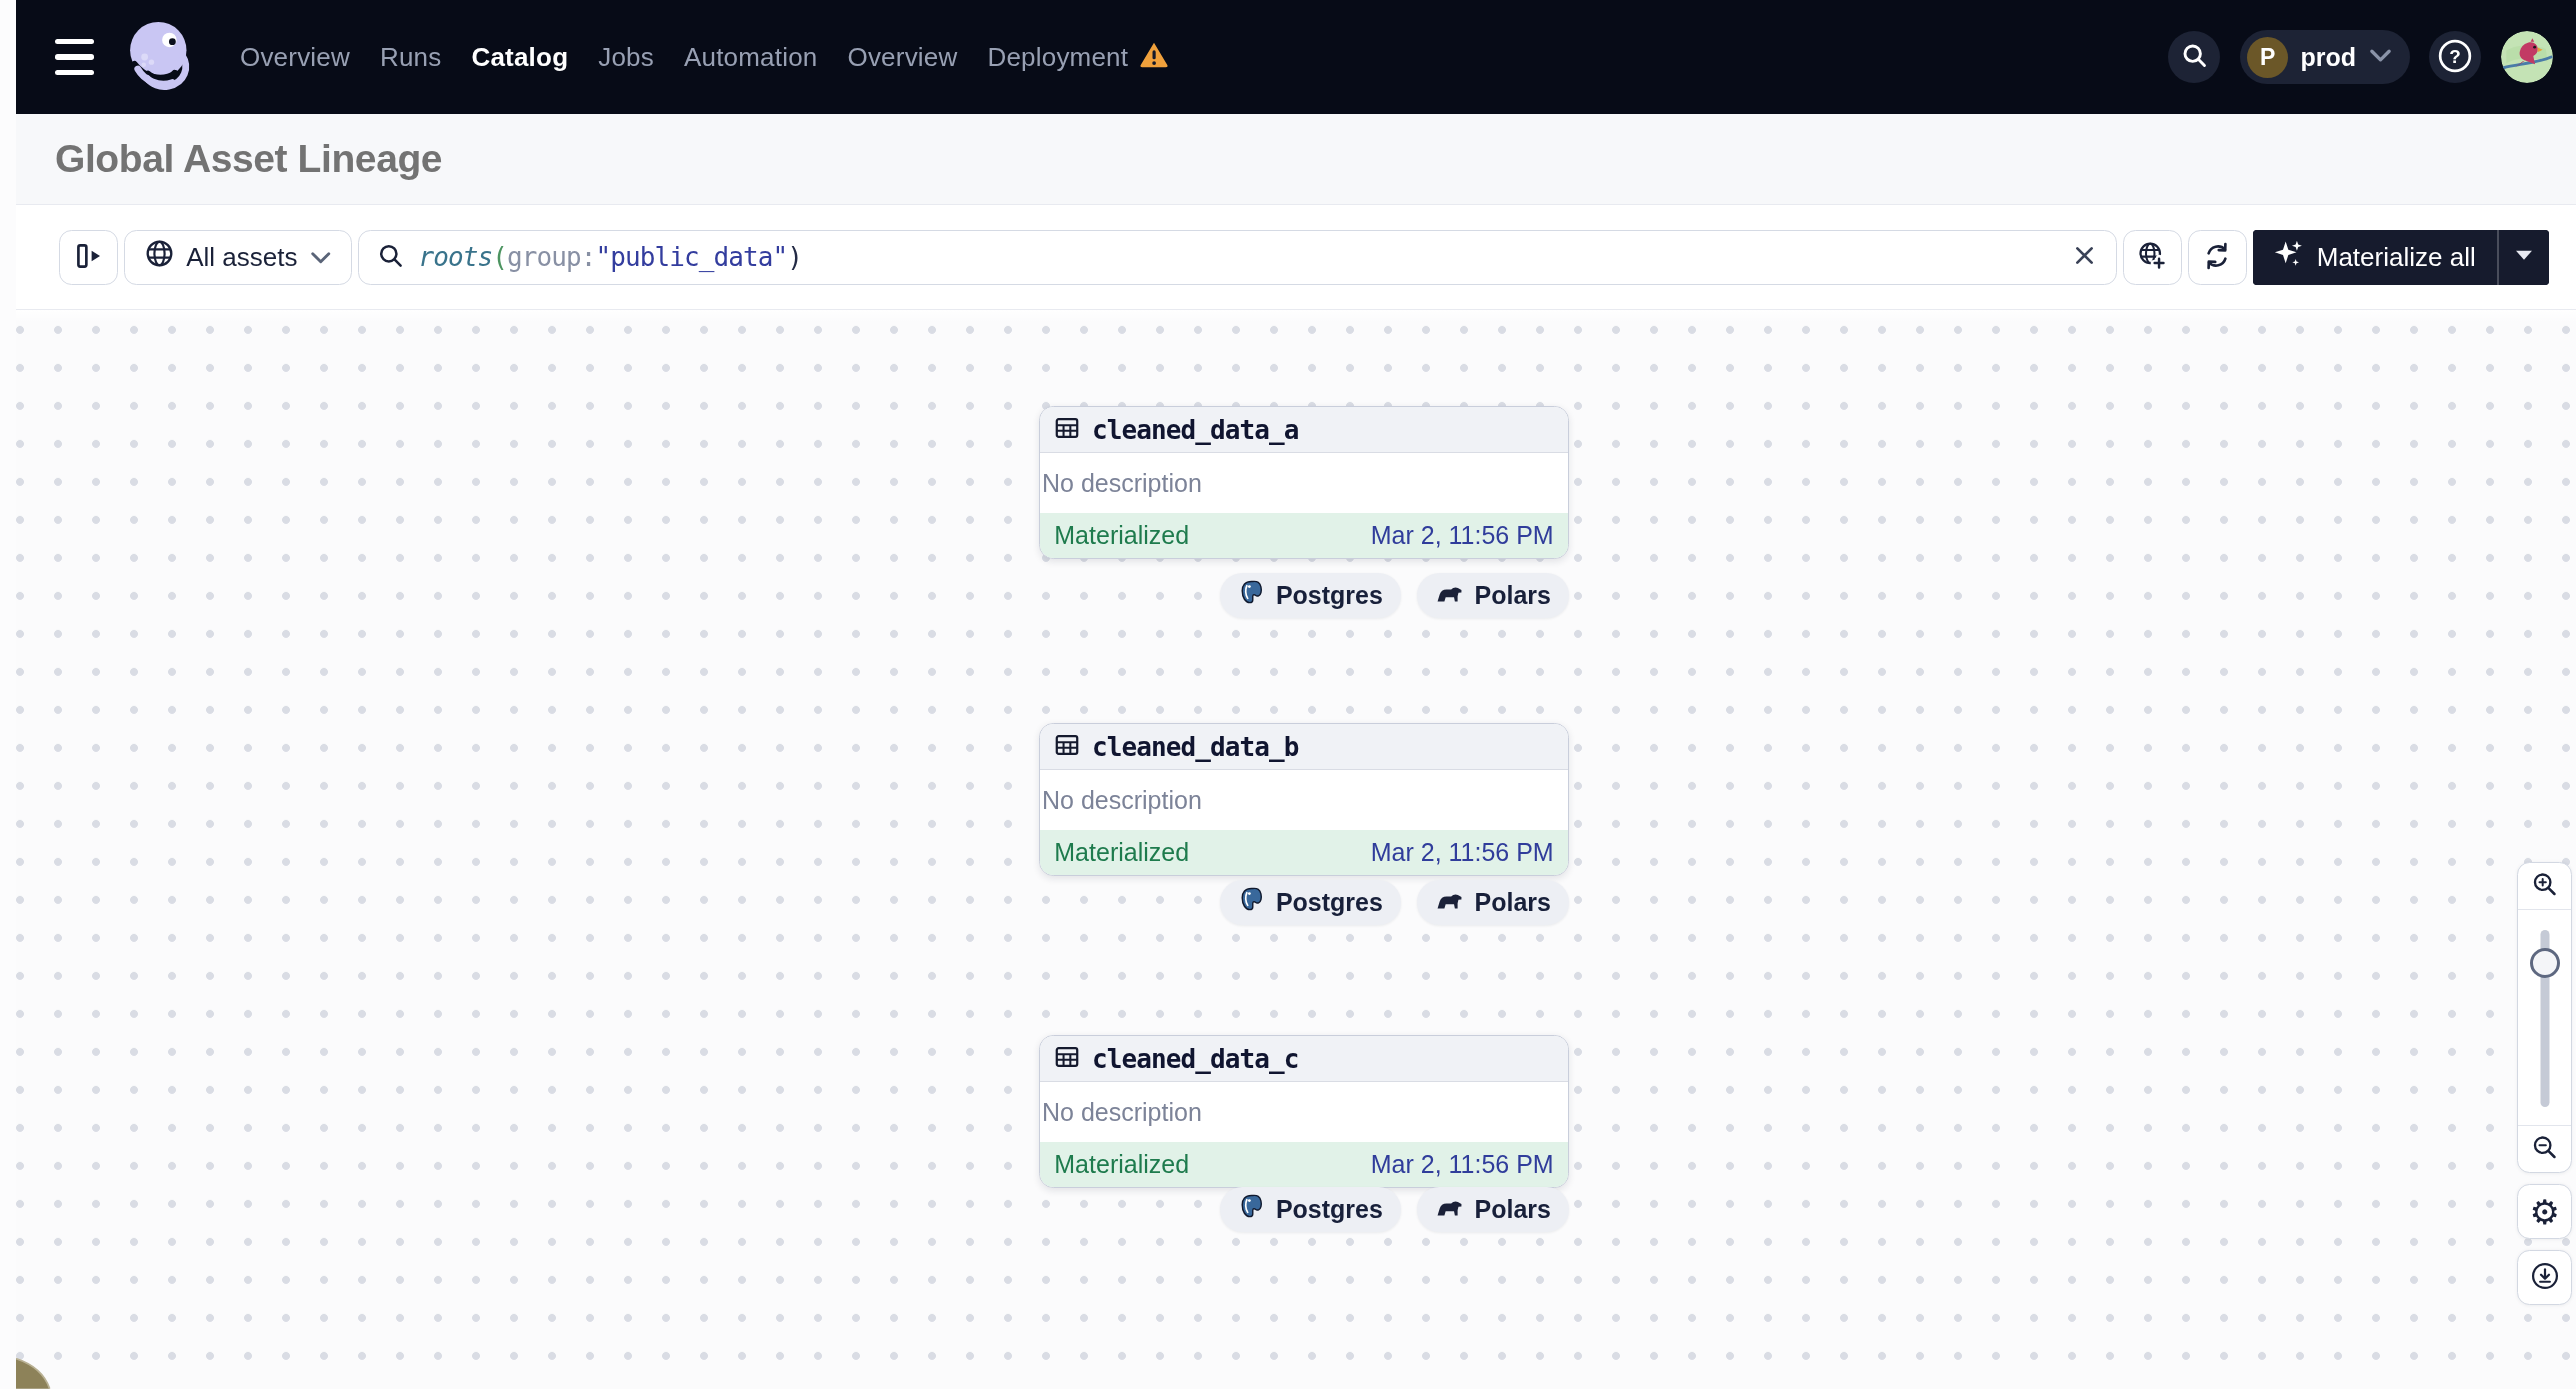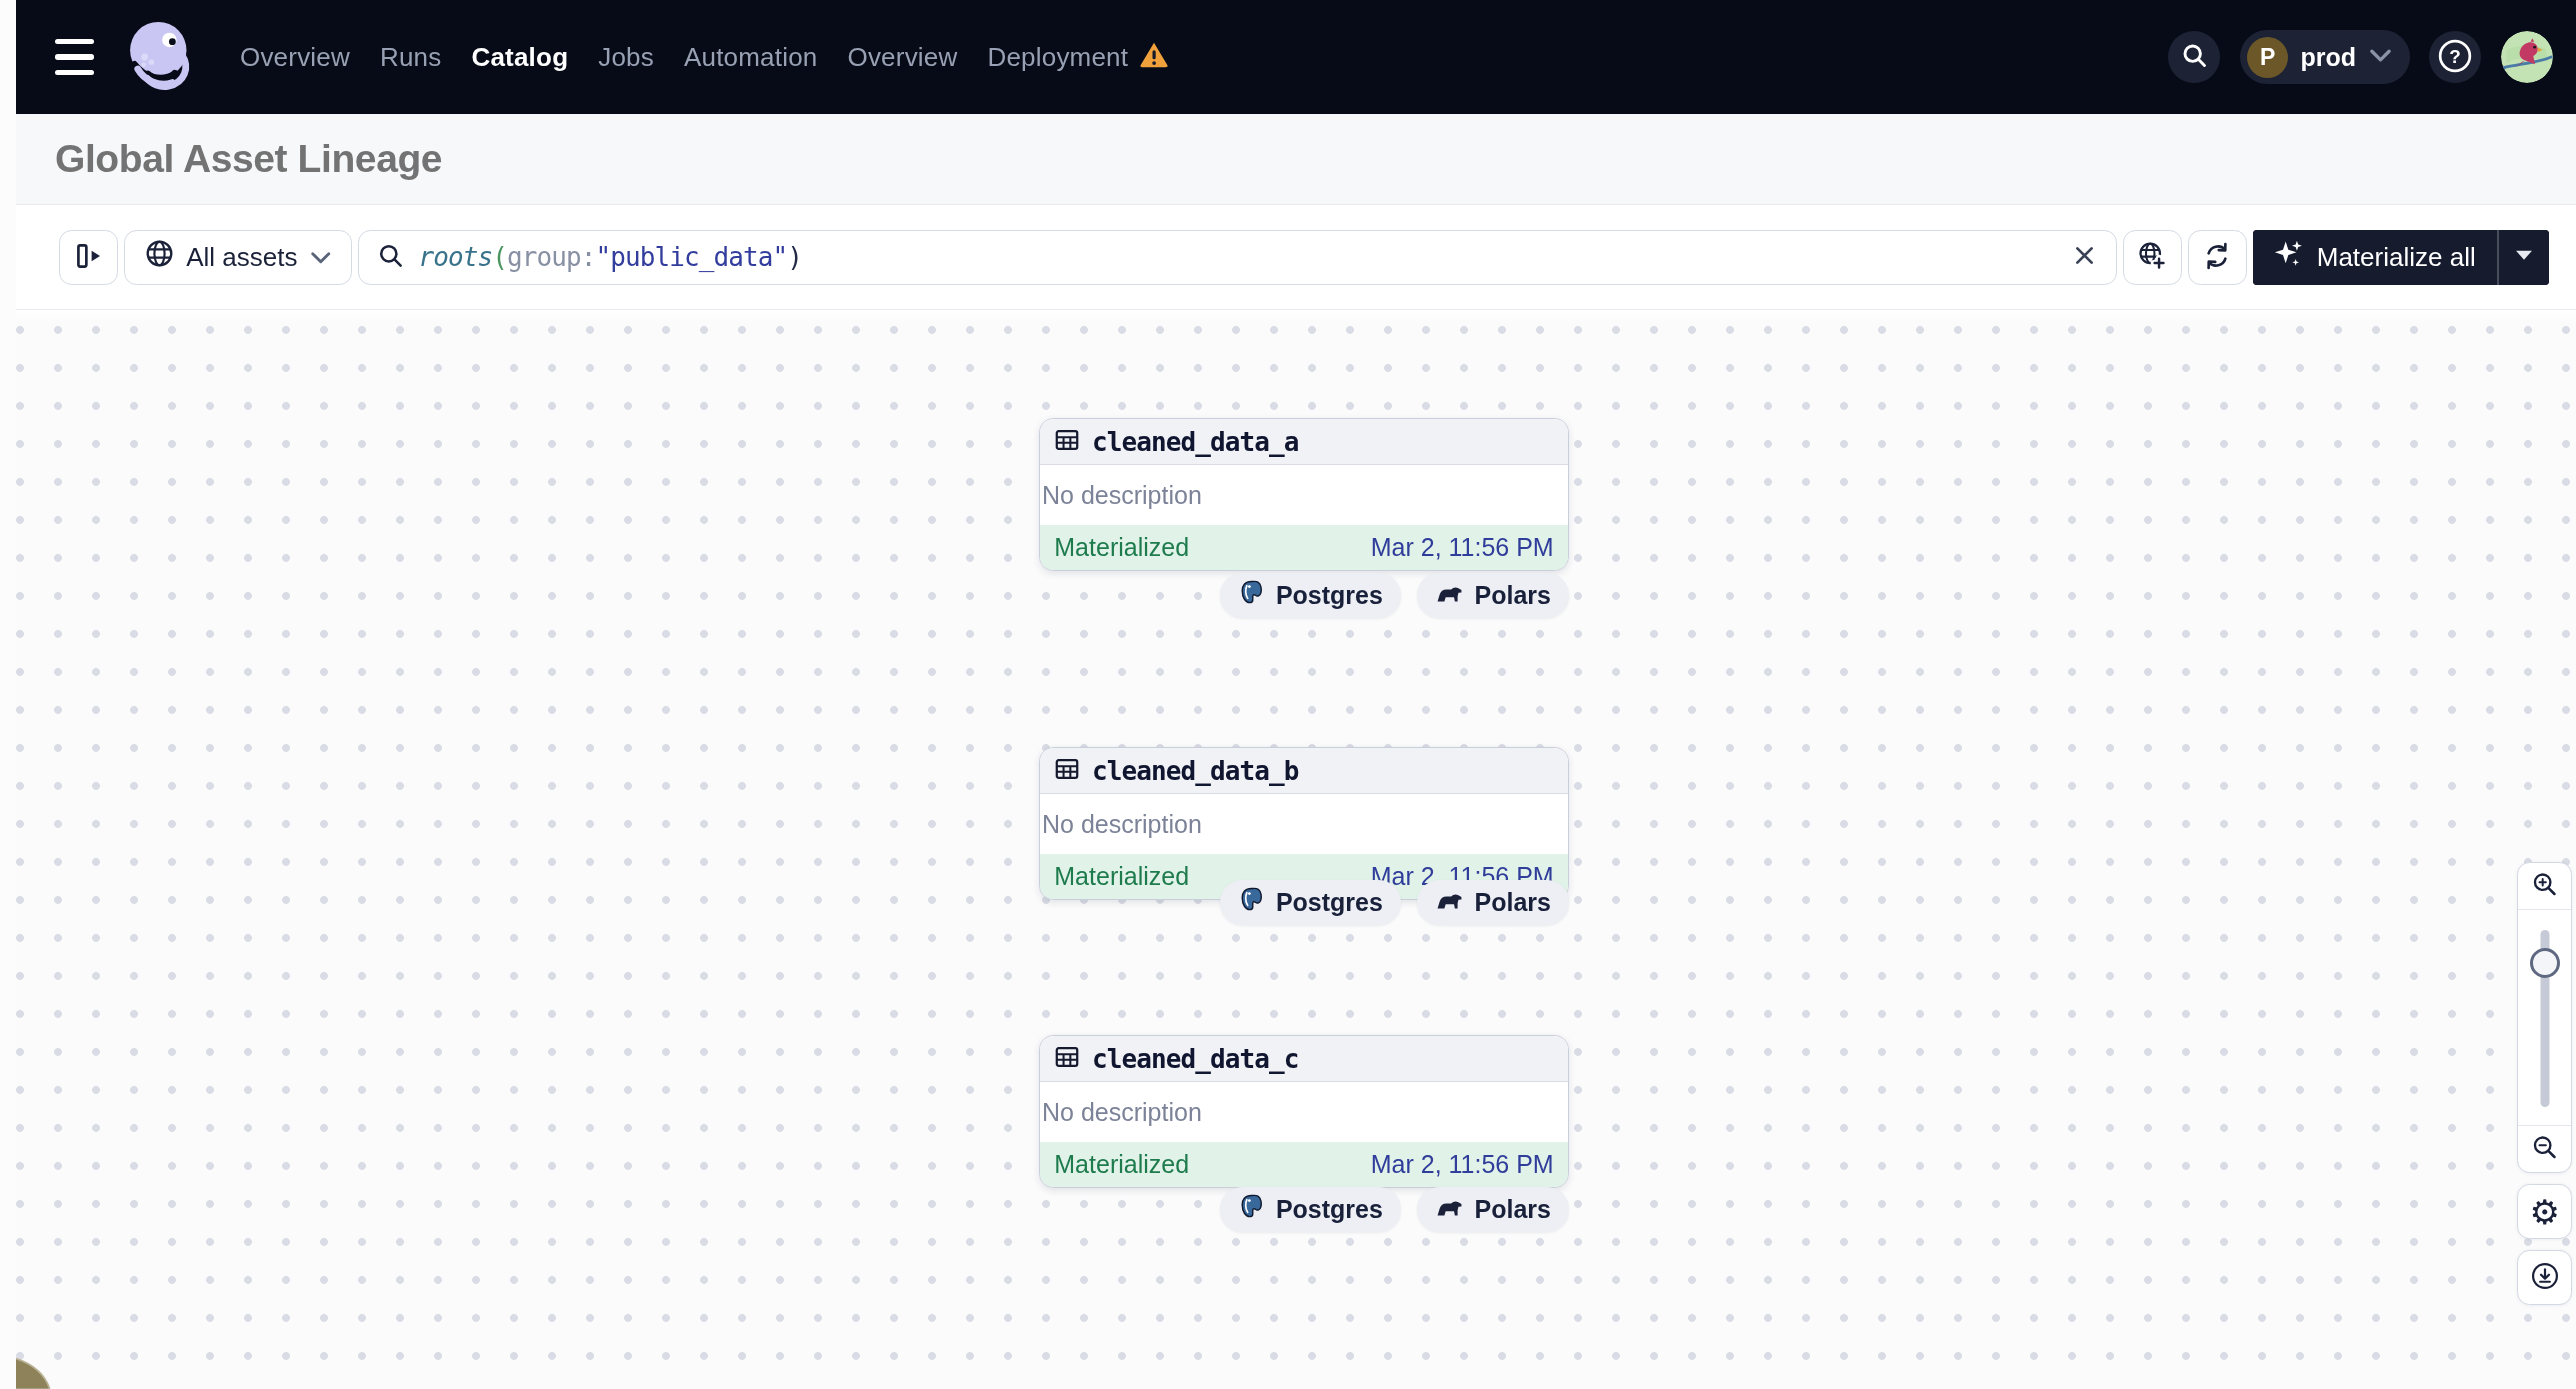--- a/index.html
+++ b/index.html
@@ -47,21 +47,21 @@
   .mat-divider { width:1.8px; background:rgba(255,255,255,.22); }
   .mat-caret { width:50px; background:#161B2D; border:none; display:flex; align-items:center; justify-content:center; cursor:pointer; }
 
   
   .graph { position:relative; flex:1; background:#FBFBFC; overflow:hidden;
            background-image:radial-gradient(circle, #D9DCE4 3.6px, rgba(217,220,228,0) 4.3px);
            background-size:38px 38px; background-position:23px 0.9px; }
   .graph-topfade { position:absolute; left:0; top:0; right:0; height:12.5px; background:linear-gradient(#FFFFFF, rgba(255,255,255,0)); pointer-events:none; }
 
   .asset-card { position:absolute; left:1023px; width:530px; background:#FFFFFF; border:1.8px solid #C9CEDB; border-radius:14.3px; overflow:hidden; box-shadow:0 2.7px 7.2px rgba(20,26,46,.10); cursor:pointer; }
-  .card-a { top:108px; } .card-b { top:437px; } .card-c { top:725px; }
+  .card-a { top:96px; } .card-b { top:413px; } .card-c { top:725px; }
   .card-head { height:46px; background:#F0F2F6; border-bottom:1.8px solid #D9DCE4; display:flex; align-items:center; gap:11.6px; padding:0 14.3px; }
   .card-name { font-family:"DejaVu Sans Mono", monospace; font-size:26px; font-weight:700; color:#101530; letter-spacing:-0.9px; }
   .card-body { height:60px; display:flex; align-items:center; padding:0 2px; font-size:25px; color:#7C8398; }
   .card-foot { height:45px; background:#E1F2E8; display:flex; align-items:center; justify-content:space-between; padding:0 14.3px; font-size:25px; }
   .status { color:#1E7B4D; }
   .stamp { color:#303D9B; }
 
   .tags-row { position:absolute; right:1023px; display:flex; gap:16px; }
   .tags-a { top:263px; } .tags-b { top:570px; } .tags-c { top:877px; }
   .kind-pill { height:45px; border-radius:22.3px; background:#EDEFF4; display:flex; align-items:center; gap:10.7px; padding:0 18px; border:none; cursor:pointer; font-family:"Liberation Sans",sans-serif; font-size:25px; font-weight:700; color:#18203A; box-shadow:0 0.9px 2.7px rgba(20,26,46,.07); }

